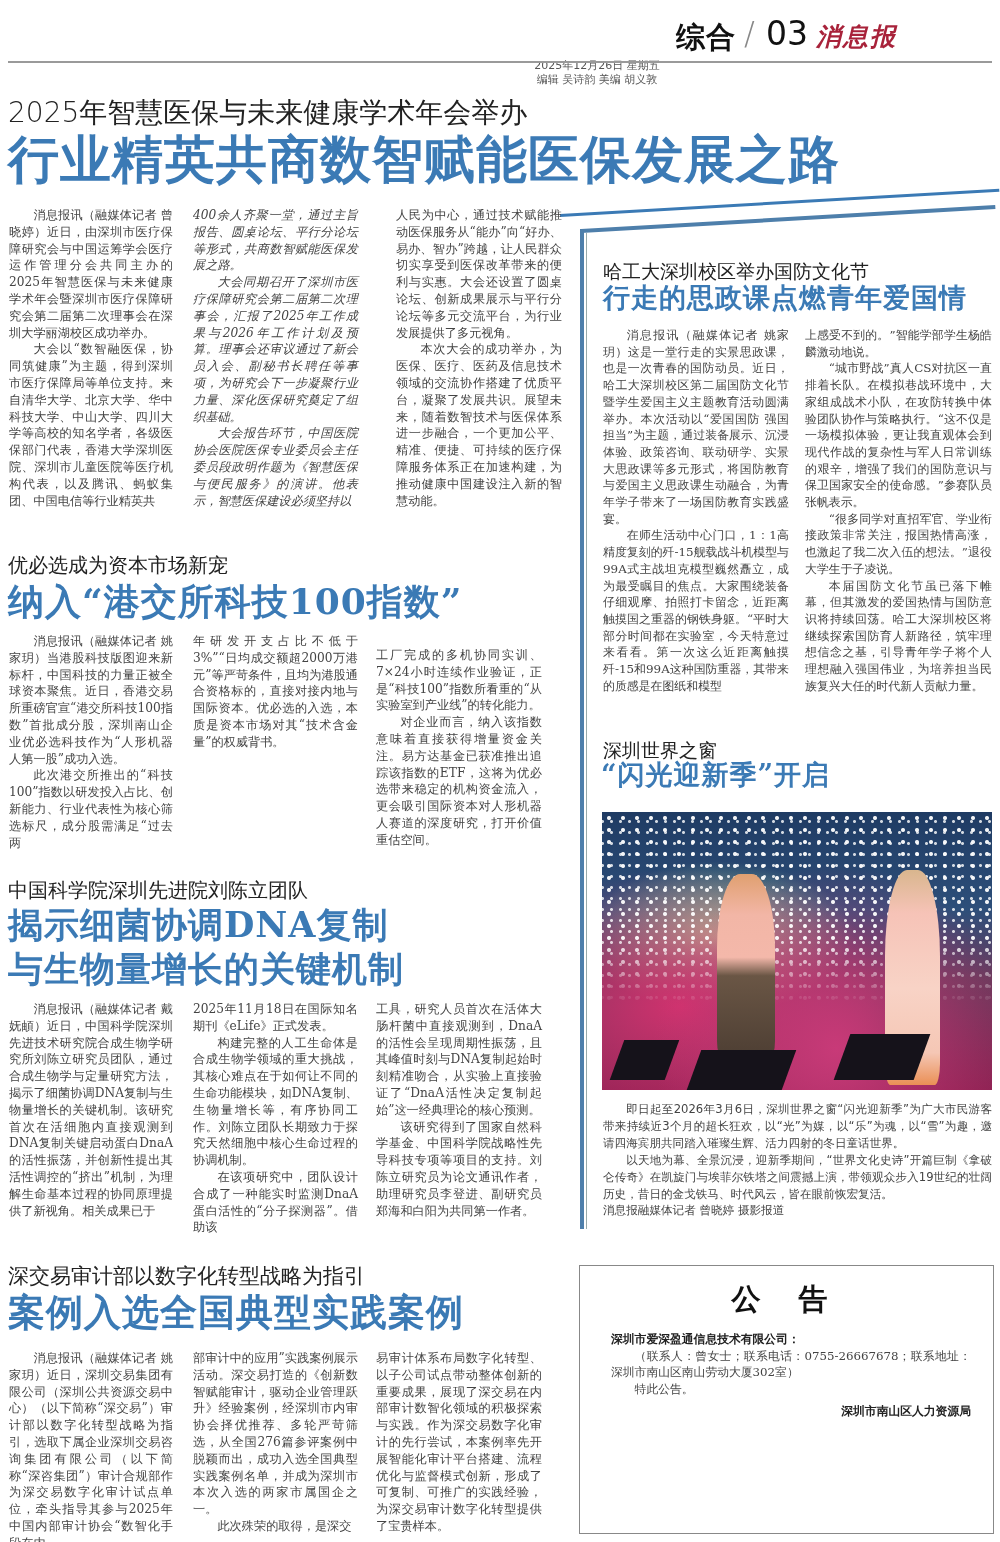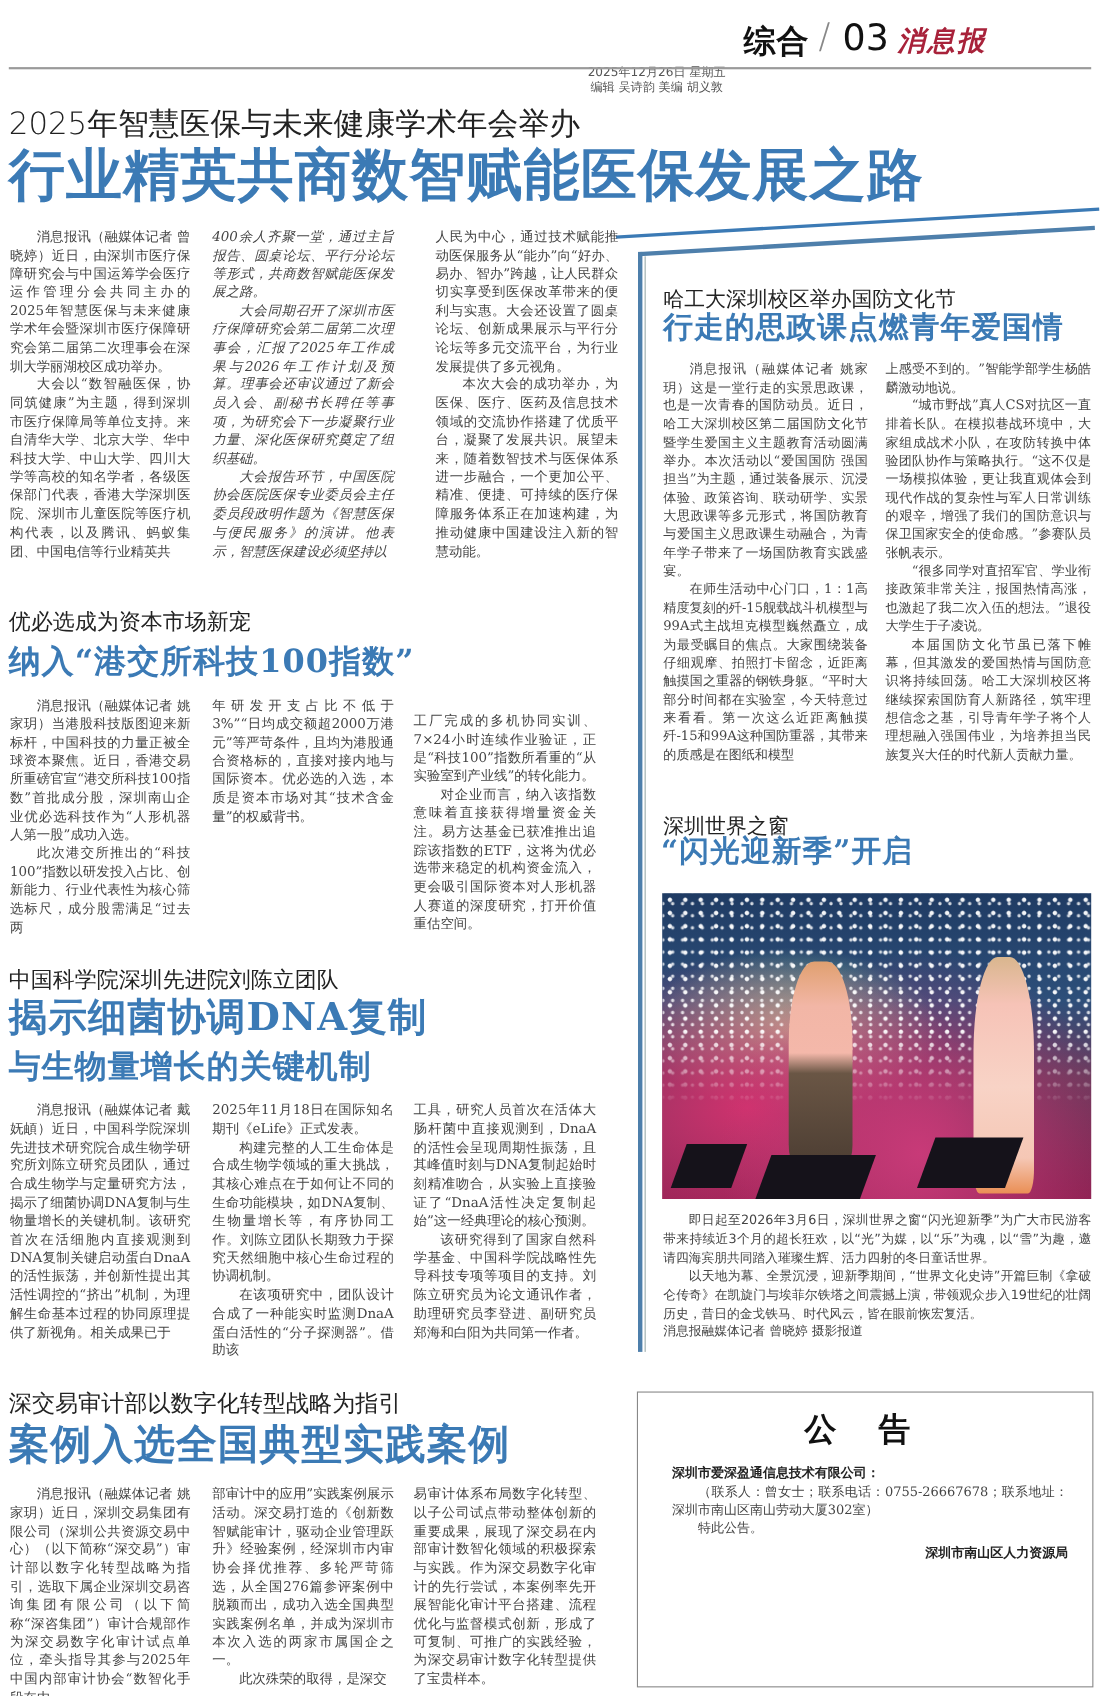--- a/index.html
+++ b/index.html
@@ -112,37 +112,37 @@
   <div class="speaker" style="left:15px;top:228px;width:55px;height:40px;"></div>
 </div>
 
 <div class="abs col" style="left:603px;top:1101px;width:389px;font-family:'DejaVu Sans',sans-serif;font-size:11.6px;line-height:16.9px;">
   <p>即日起至2026年3月6日，深圳世界之窗“闪光迎新季”为广大市民游客带来持续近3个月的超长狂欢，以“光”为媒，以“乐”为魂，以“雪”为趣，邀请四海宾朋共同踏入璀璨生辉、活力四射的冬日童话世界。</p>
   <p>以天地为幕、全景沉浸，迎新季期间，“世界文化史诗”开篇巨制《拿破仑传奇》在凯旋门与埃菲尔铁塔之间震撼上演，带领观众步入19世纪的壮阔历史，昔日的金戈铁马、时代风云，皆在眼前恢宏复活。</p>
   <p style="text-align:left;text-indent:0;">消息报融媒体记者 曾晓婷 摄影报道</p>
 </div>
 
 <div class="abs kicker" style="left:8px;top:552px;font-size:20px;">优必选成为资本市场新宠</div>
-<div class="abs headline" style="left:8px;top:579px;font-size:29px;line-height:44px;white-space:nowrap;">纳入“港交所科技100指数”</div>
+<div class="abs headline" style="left:8px;top:579px;font-size:36px;line-height:44px;white-space:nowrap;">纳入“港交所科技100指数”</div>
 
 <div class="abs col" style="left:9px;top:633px;width:164px;">
   <p>消息报讯（融媒体记者 姚家玥）当港股科技版图迎来新标杆，中国科技的力量正被全球资本聚焦。近日，香港交易所重磅官宣“港交所科技100指数”首批成分股，深圳南山企业优必选科技作为“人形机器人第一股”成功入选。</p>
   <p>此次港交所推出的“科技100”指数以研发投入占比、创新能力、行业代表性为核心筛选标尺，成分股需满足“过去两</p>
 </div>
 <div class="abs col" style="left:193px;top:633px;width:165px;">
   <p class="cont">年研发开支占比不低于3%”“日均成交额超2000万港元”等严苛条件，且均为港股通合资格标的，直接对接内地与国际资本。优必选的入选，本质是资本市场对其“技术含金量”的权威背书。</p>
 </div>
 <div class="abs col" style="left:376px;top:647px;width:166px;">
   <p class="cont">工厂完成的多机协同实训、7×24小时连续作业验证，正是“科技100”指数所看重的“从实验室到产业线”的转化能力。</p>
   <p>对企业而言，纳入该指数意味着直接获得增量资金关注。易方达基金已获准推出追踪该指数的ETF，这将为优必选带来稳定的机构资金流入，更会吸引国际资本对人形机器人赛道的深度研究，打开价值重估空间。</p>
 </div>
 
 <div class="abs kicker" style="left:8px;top:877px;font-size:20px;">中国科学院深圳先进院刘陈立团队</div>
 <div class="abs headline" style="left:8px;top:903px;font-size:35px;line-height:44px;white-space:nowrap;">揭示细菌协调DNA复制</div>
-<div class="abs headline" style="left:8px;top:947px;font-size:29px;line-height:44px;white-space:nowrap;">与生物量增长的关键机制</div>
+<div class="abs headline" style="left:8px;top:947px;font-size:35px;line-height:44px;white-space:nowrap;">与生物量增长的关键机制</div>
 
 <div class="abs col" style="left:9px;top:1001px;width:164px;">
   <p>消息报讯（融媒体记者 戴妩頔）近日，中国科学院深圳先进技术研究院合成生物学研究所刘陈立研究员团队，通过合成生物学与定量研究方法，揭示了细菌协调DNA复制与生物量增长的关键机制。该研究首次在活细胞内直接观测到DNA复制关键启动蛋白DnaA的活性振荡，并创新性提出其活性调控的“挤出”机制，为理解生命基本过程的协同原理提供了新视角。相关成果已于</p>
 </div>
 <div class="abs col" style="left:193px;top:1001px;width:165px;">
   <p class="cont">2025年11月18日在国际知名期刊《eLife》正式发表。</p>
   <p>构建完整的人工生命体是合成生物学领域的重大挑战，其核心难点在于如何让不同的生命功能模块，如DNA复制、生物量增长等，有序协同工作。刘陈立团队长期致力于探究天然细胞中核心生命过程的协调机制。</p>
   <p>在该项研究中，团队设计合成了一种能实时监测DnaA蛋白活性的“分子探测器”。借助该</p>
 </div>
 <div class="abs col" style="left:376px;top:1001px;width:166px;">

